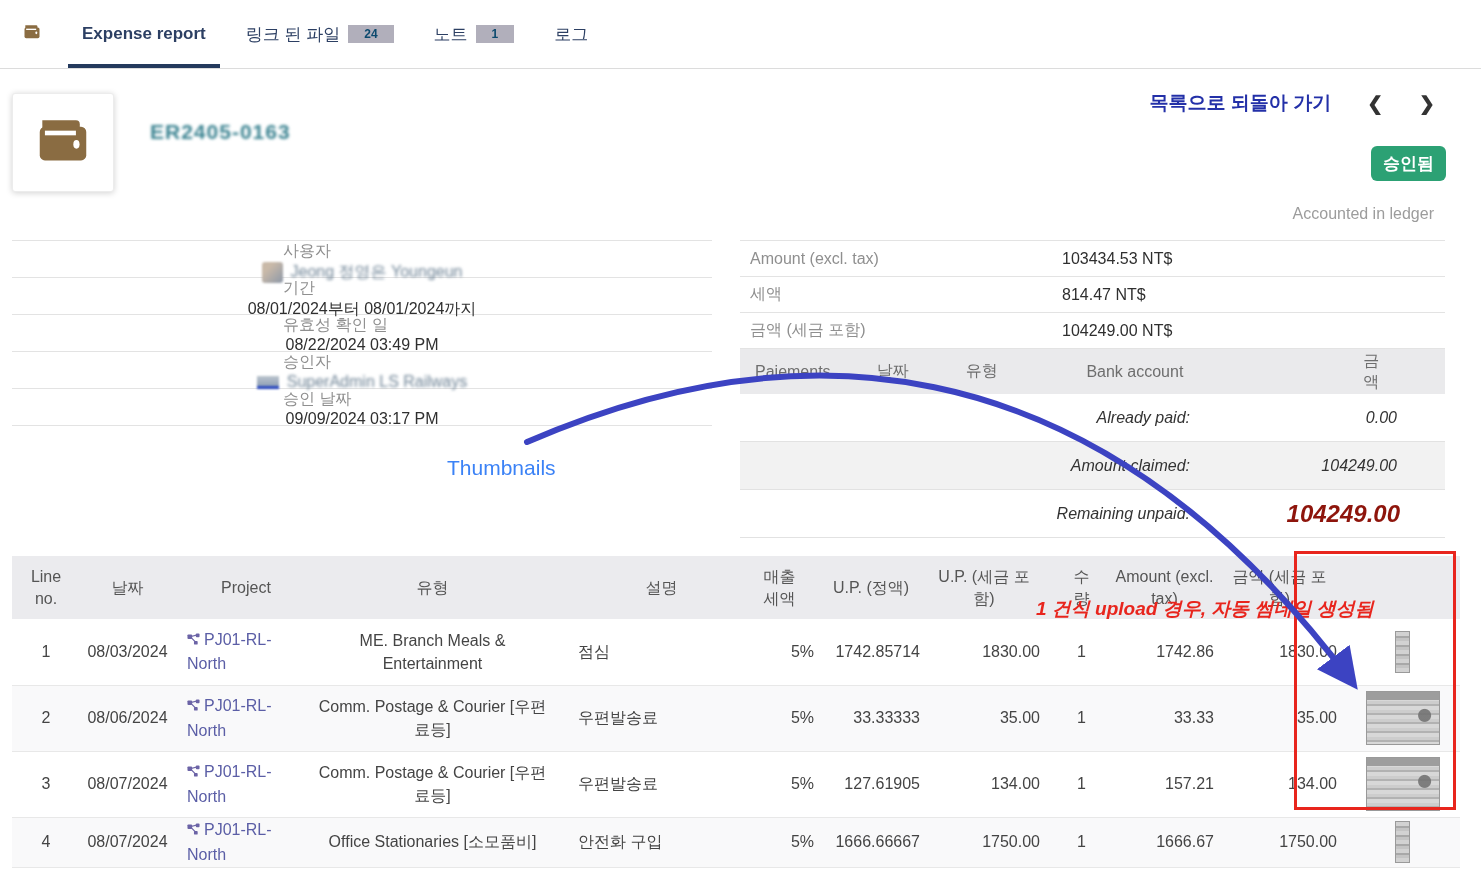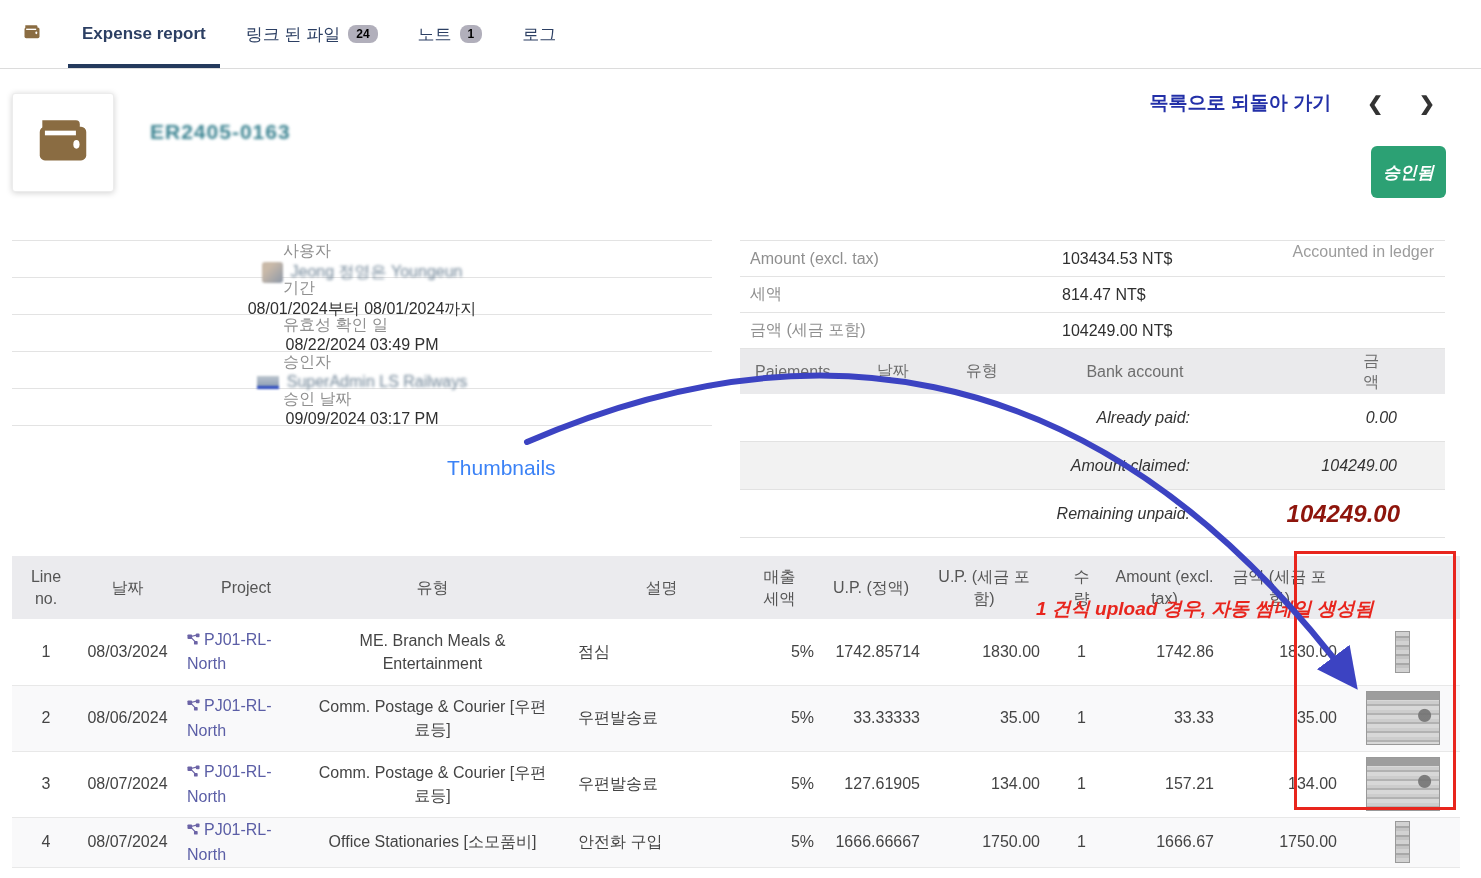--- a/index.html
+++ b/index.html
@@ -10,36 +10,36 @@
   }
 
   
   .tabbar { position:absolute; left:0; top:0; width:100%; height:69px;
     border-bottom:1px solid #dcdcdc; display:flex; align-items:center; padding-left:22px; gap:40px; }
   .tab { position:relative; height:100%; display:flex; align-items:center; gap:8px;
     font-size:17px; color:#2c3f63; cursor:pointer; }
   .tab.active { font-weight:bold; }
   .tab.active::after { content:""; position:absolute; left:-14px; right:-14px; bottom:0;
     height:4px; background:#243a5d; }
-  .tab-badge { background:#b1afbb; color:#000000; font-size:12px; font-weight:bold;
-    border-radius:8px; padding:2px 8px; line-height:14px; }
+  .tab-badge { background:#b1afbb; color:#0c4a6e; font-size:12px; font-weight:bold;
+    border-radius:0; padding:2px 16px; line-height:14px; }
 
   
   .header-card { position:absolute; left:12px; top:93px; width:102px; height:99px;
     background:#fff; border:1px solid #ececec; border-radius:3px;
     box-shadow:0 1px 6px rgba(0,0,0,.18); display:flex; align-items:center; justify-content:center; }
   .record-id { position:absolute; left:150px; top:120px; font-size:21px; font-weight:600;
     color:#38818f; letter-spacing:1px; filter:blur(1.8px); }
   .nav-controls { position:absolute; top:90px; right:46px; display:flex; align-items:center; gap:36px; }
   .back-link { font-size:19px; font-weight:bold; color:#2330a8; cursor:pointer; }
   .pager { font-size:19px; font-weight:bold; color:#333; cursor:pointer; }
-  .status-badge { position:absolute; left:1371px; top:146px; width:75px; height:52px;
+  .status-badge { position:absolute; left:1371px; top:146px; width:75px; height:35px;
     background:#2ca174; color:#fff; font-size:17px; font-weight:bold; border-radius:6px;
-    display:flex; align-items:center; justify-content:center;font-style:italic; }
-  .ledger-status { position:absolute; top:205px; right:47px; font-size:16px; color:#9c9c9c;margin-top:38px; }
+    display:flex; align-items:center; justify-content:center; }
+  .ledger-status { position:absolute; top:205px; right:47px; font-size:16px; color:#9c9c9c; }
 
   
   .details { position:absolute; left:12px; top:240px; width:700px; border-top:1px solid #e3e3e3; }
   .d-row { height:37px; display:flex; align-items:center; border-bottom:1px solid #e3e3e3;flex-direction:column; }
   .d-label { width:178px; padding-left:10px; font-size:16px; color:#8f8f8f; }
   .d-value { font-size:16px; color:#2f2f2f; display:flex; align-items:center; gap:8px; }
   .blur-text { filter:blur(1.6px); color:#6f8496; }
   .mini-avatar { width:21px; height:21px; border-radius:3px;
     background:linear-gradient(135deg,#c9b9a8 30%,#8d98a8); filter:blur(1px); }
   .approver-icon { width:22px; height:13px;

